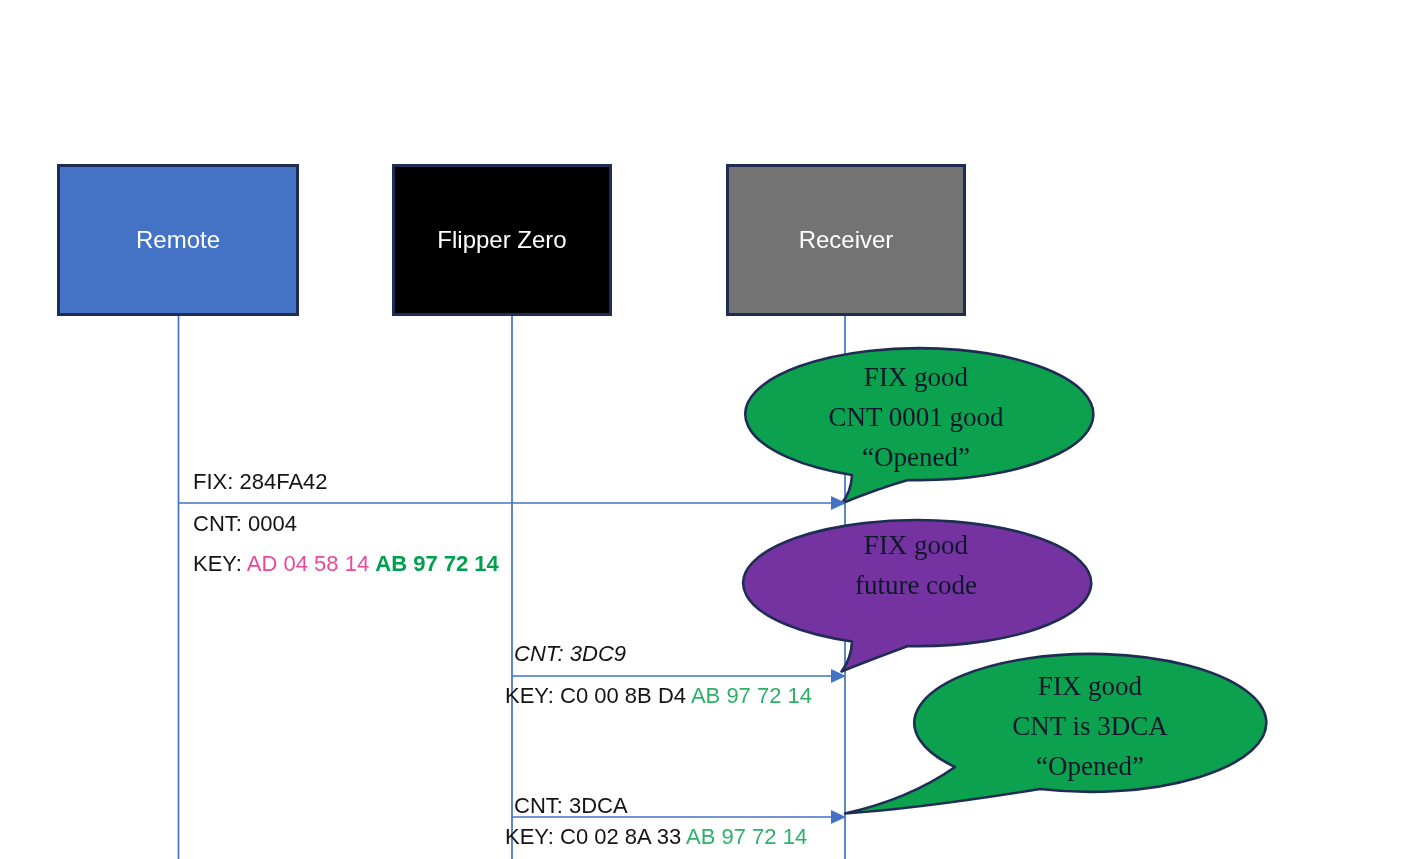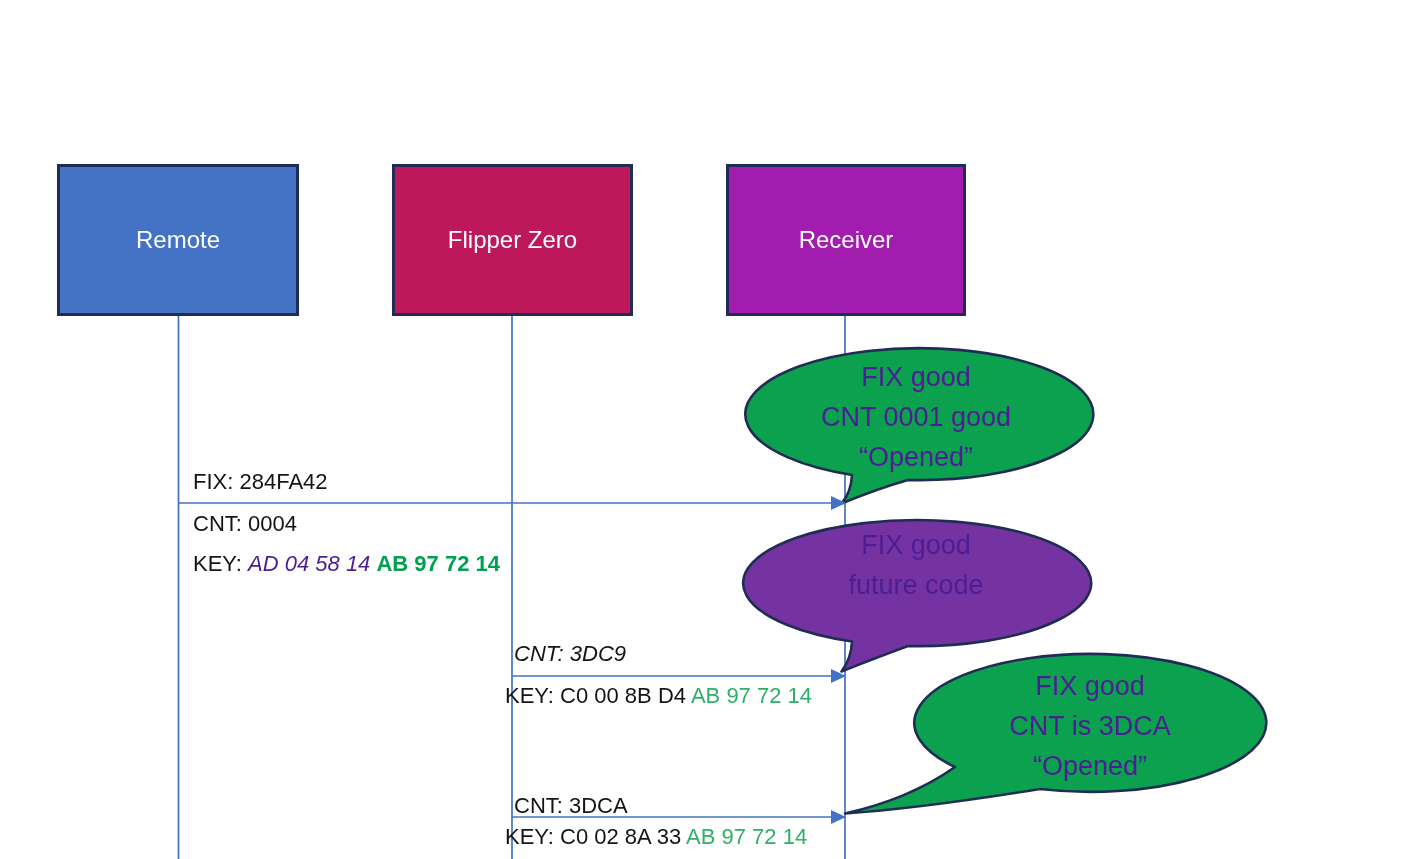--- a/index.html
+++ b/index.html
@@ -4,29 +4,29 @@
 <style>
   html,body{margin:0;padding:0;background:#fff;}
   .slide{position:relative;width:1408px;height:859px;background:#ffffff;overflow:hidden;
          font-family:"Liberation Sans",sans-serif;}
   .title{position:absolute;left:71px;top:0px;font-size:62px;letter-spacing:-1.5px;
          color:#141414;white-space:nowrap;}
   .actor{position:absolute;top:164px;height:152px;box-sizing:border-box;
          border:3px solid #1f2d54;display:flex;align-items:center;justify-content:center;
          color:#ffffff;font-size:24px;white-space:nowrap;}
   .actor-remote{left:57px;width:242px;background:#4472c4;justify-content:center;}
-  .actor-flipper{left:392px;width:241px;background:#be185d;}
-  .actor-receiver{left:726px;width:240px;background:#a21caf;}
+  .actor-flipper{left:392px;width:220px;background:#000000;}
+  .actor-receiver{left:726px;width:240px;background:#737373;}
   .overlay{position:absolute;left:0;top:0;width:1408px;height:859px;}
   .msg{position:absolute;font-size:22px;color:#141414;white-space:nowrap;line-height:30px;}
-  .kred{color:#4c1d95;font-style:italic;}
+  .kred{color:#ec4899;}
   .kg{color:#2cb167;}
   .kgb{color:#00a14e;font-weight:bold;}
-  .callout-text{position:absolute;width:320px;color:#4c1d95;font-size:27px;line-height:40px;
-                text-align:center;}
+  .callout-text{position:absolute;width:320px;color:#0f172a;font-size:27px;line-height:40px;
+                text-align:center;font-family:Liberation Serif, serif;}
 </style>
 </head>
 <body>
 
 <div class="slide">
 
 
   <div class="actor actor-remote">
     <span>Remote</span>
   </div>

